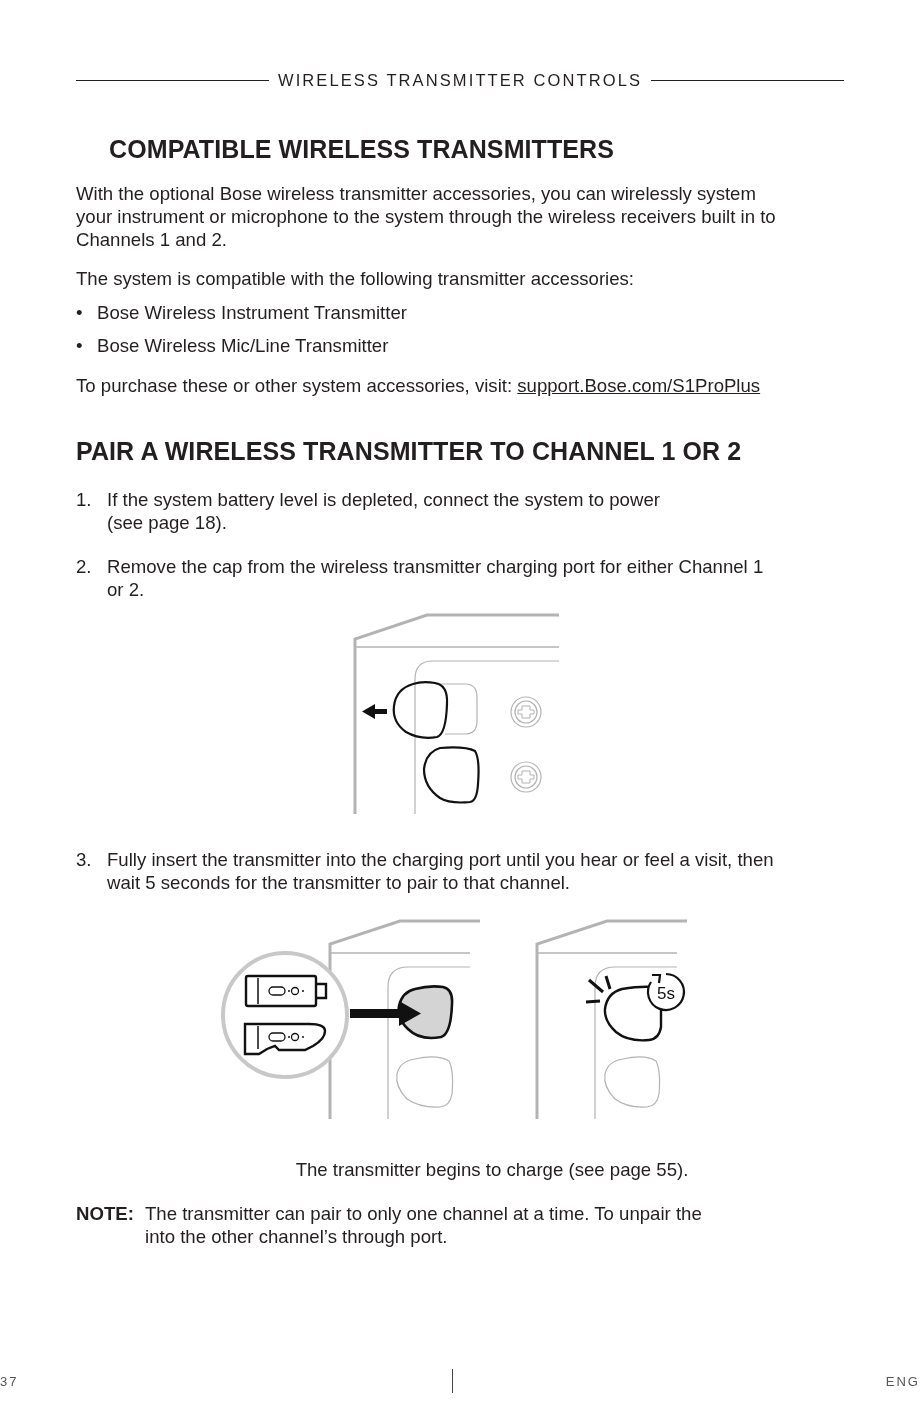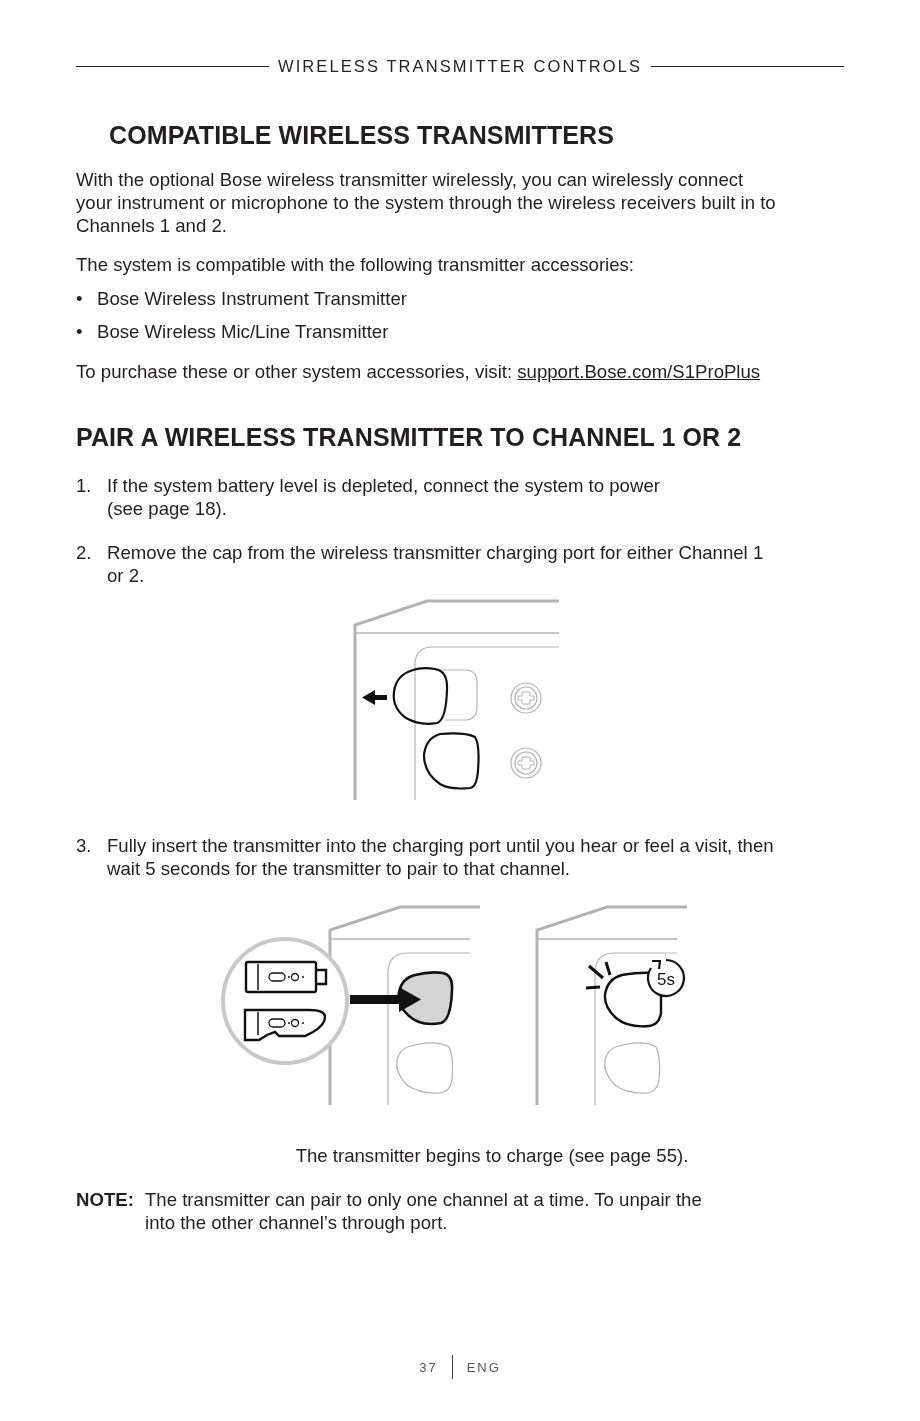--- a/index.html
+++ b/index.html
@@ -1,21 +1,21 @@
 <!DOCTYPE html>
 <html><head>
   <meta charset="utf-8">
   <style>
     html, body { margin: 0; padding: 0; background: #ffffff; }
     body {
       width: 920px; height: 1421px; position: relative; overflow: hidden;
       font-family: "Liberation Sans", "DejaVu Sans", sans-serif;
       color: #231f20;
     }
-    .page { position: absolute; left: 0; top: 0; width: 920px; height: 1228px; text-decoration: underline; }
+    .page { position: absolute; left: 0; top: 14px; width: 920px; height: 1228px; text-decoration: underline; }
 
     .running-header {
       position: absolute; left: 76px; top: 54px; width: 768px; height: 24px;
       display: flex; align-items: center;
     }
     .running-header .rule { flex: 1; height: 1px; background: #231f20; }
     .running-header .title {
       padding: 0 9px; font-size: 16.5px; letter-spacing: 2.1px; color: #231f20;
       white-space: nowrap;
     }
@@ -37,42 +37,42 @@
     .step { position: absolute; left: 76px; width: 770px; display: flex; }
     .step .num { width: 31px; flex: none; font-size: 18.6px; line-height: 23px; }
     .step .txt { flex: 1; font-size: 18.6px; line-height: 23px; }
 
     .note { position: absolute; left: 76px; width: 770px; display: flex; }
     .note .label { width: 69px; flex: none; font-weight: bold; font-size: 18.6px; line-height: 23px; }
     .note .txt { flex: 1; font-size: 18.6px; line-height: 23px; }
 
     .footer {
       position: absolute; left: 0; top: 1355px; width: 920px; height: 24px;
-      display: flex; justify-content: center; align-items: center;
+      display: flex; justify-content: space-between; align-items: center;
       font-size: 13px; letter-spacing: 2px; color: #555;
     }
     .footer .sep { width: 1px; height: 24px; background: #444; margin: 0 14px; }
 
     svg { position: absolute; display: block; }
   </style>
 </head>
 <body>
 
 <div class="page">
 
   <div class="running-header">
     <div class="rule"></div>
     <span class="title">WIRELESS TRANSMITTER CONTROLS</span>
     <div class="rule"></div>
   </div>
 
   <h2 style="top:121px;margin-left:33px;">COMPATIBLE WIRELESS TRANSMITTERS</h2>
 
   <div class="block" style="top:168px;">
-    <p>With the optional Bose wireless transmitter wirelessly, you can wirelessly connect</p>
+    <p>With the optional Bose wireless transmitter accessories, you can wirelessly system</p>
     <p>your instrument or microphone to the system through the wireless receivers built in to</p>
     <p>Channels 1 and 2.</p>
   </div>
 
   <div class="block" style="top:253px;">
     <p>The system is compatible with the following transmitter accessories:</p>
   </div>
 
   <div class="block" style="top:287px;">
     <div class="bullet li">

